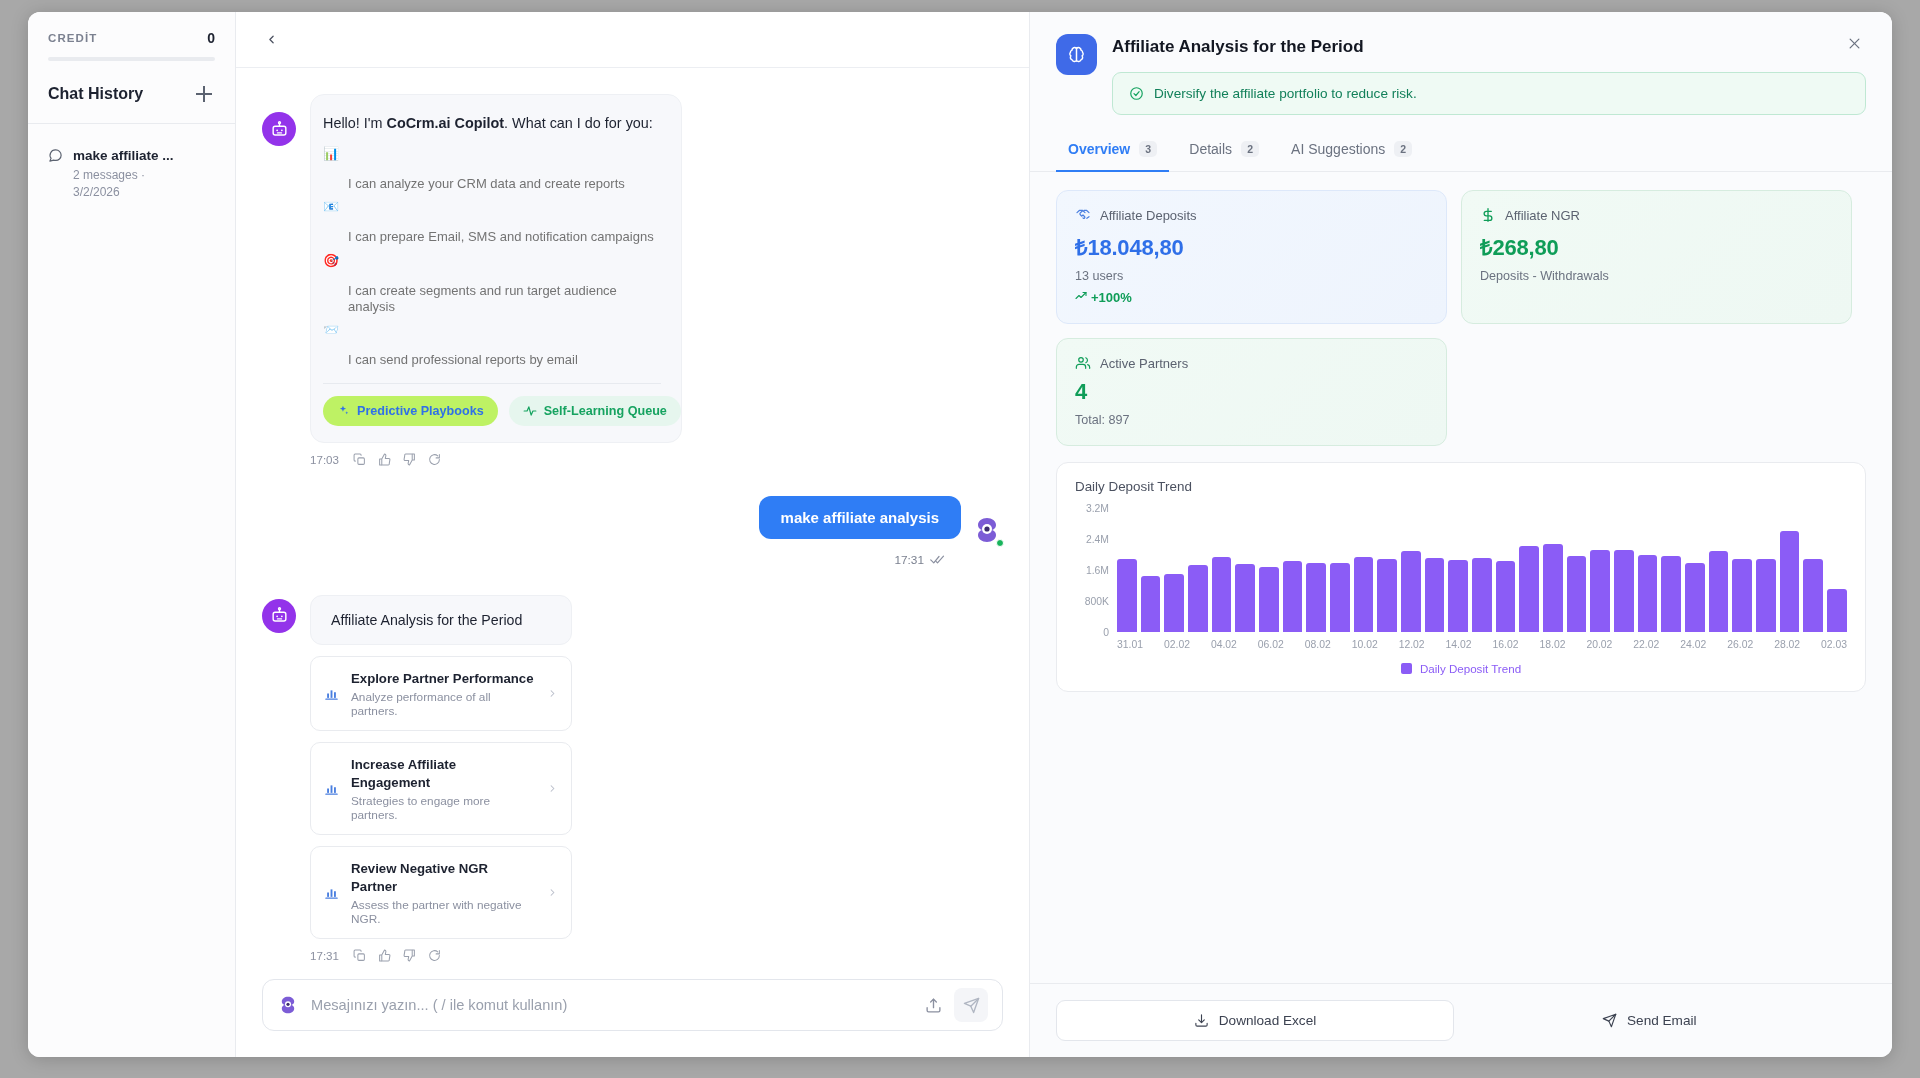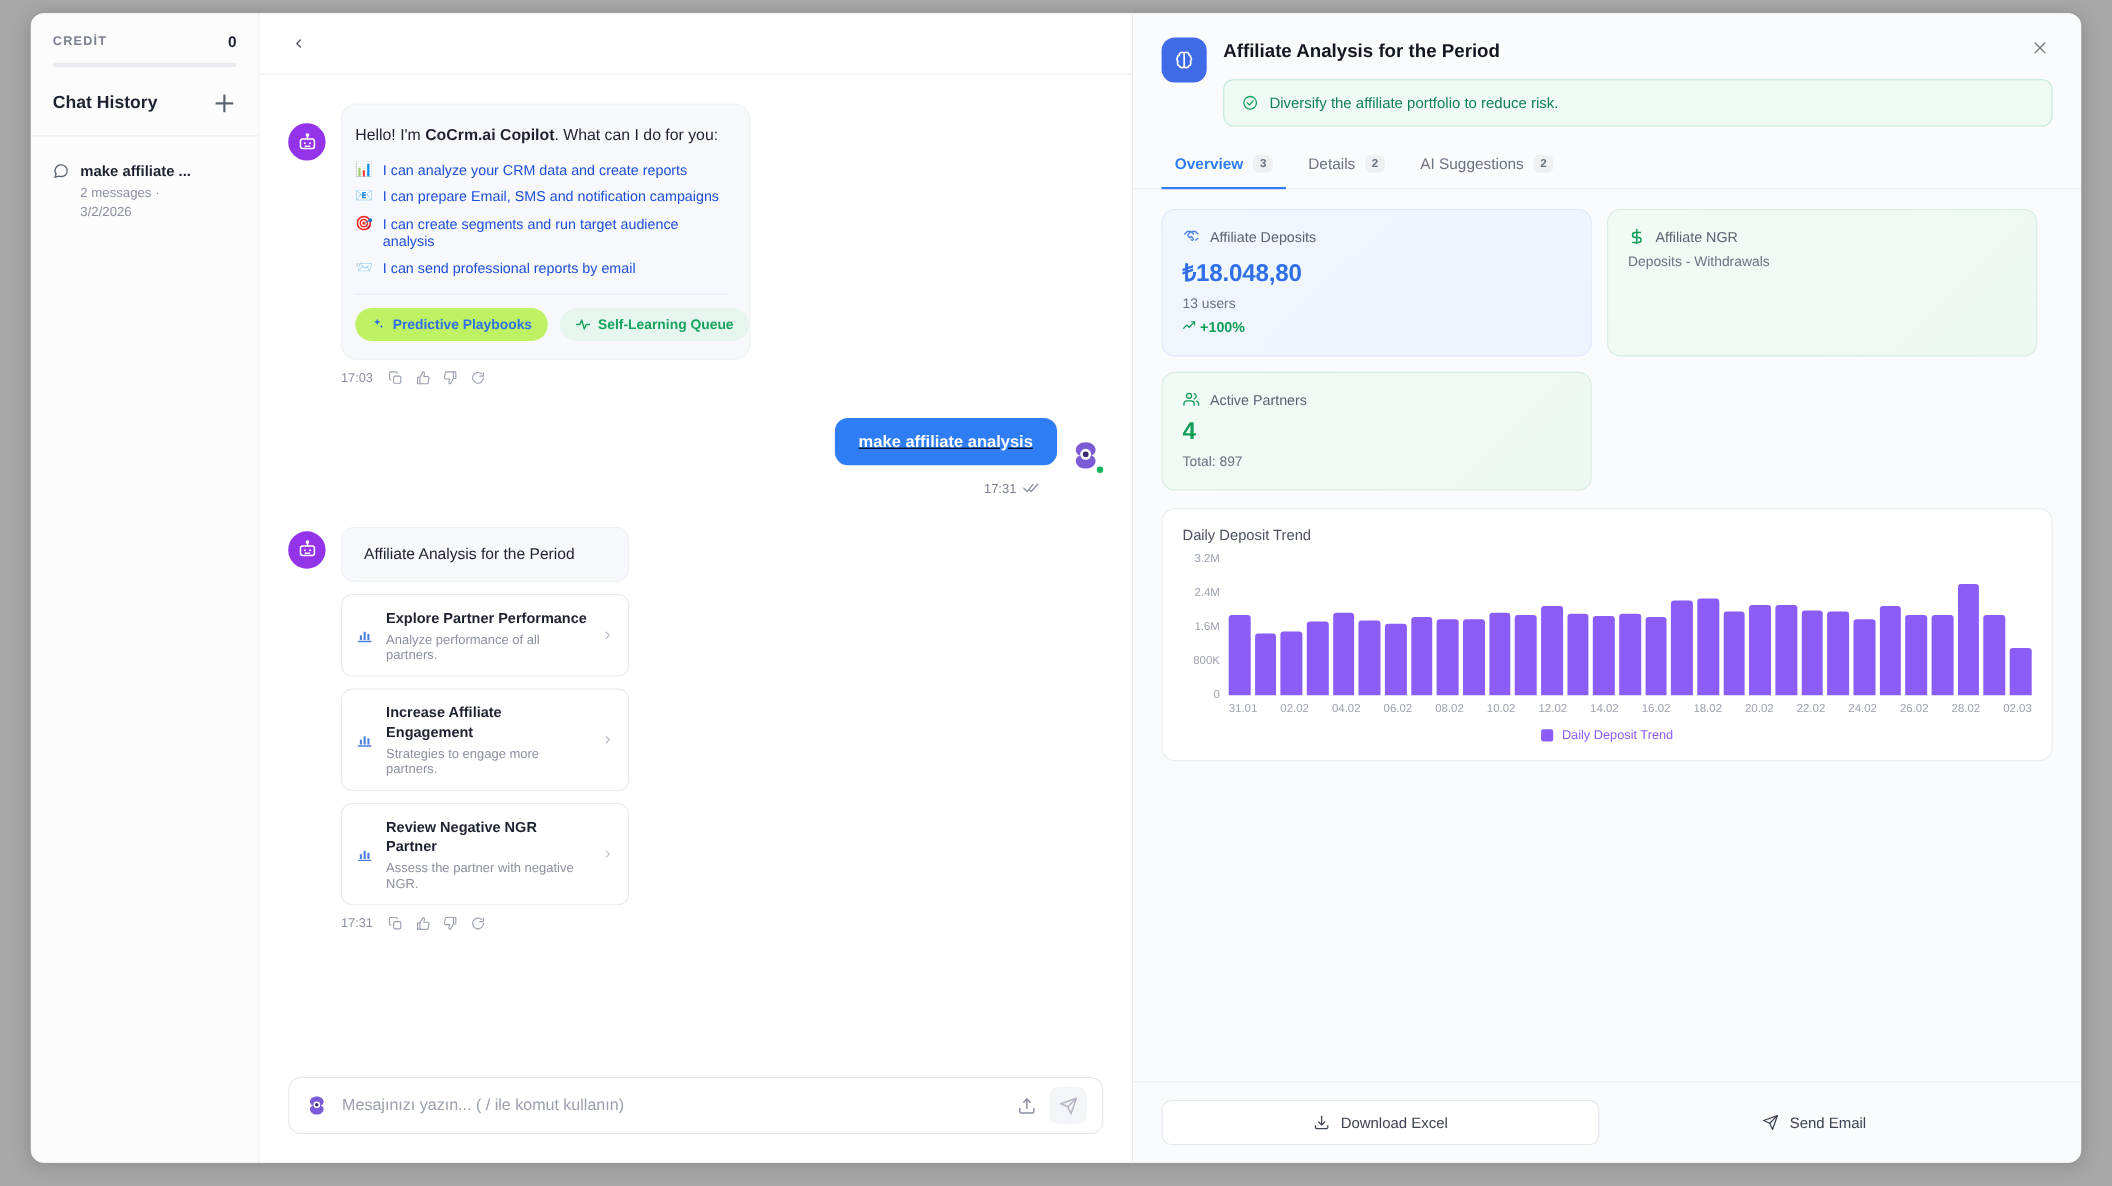--- a/index.html
+++ b/index.html
@@ -83,37 +83,37 @@
   }
   .welcome-card {
     background: #f7f8fb; border: 1px solid #eef0f4; border-radius: 14px;
     padding: 18px 20px 16px 12px; max-width: 372px;
   }
   .welcome-title { font-size: 14.4px; color: #1d2230; line-height: 1.45; }
   .welcome-title b { font-weight: 700; }
   .feat-list { margin-top: 13px; display: flex; flex-direction: column; gap: 9px; }
   .feat { display: flex; gap: 9px; align-items: flex-start; }
   .feat-ico { width: 16px; flex: 0 0 16px; line-height: 1; font-size: 13px; }
-  .feat-txt { font-size: 13px; color: #1d4ed8; line-height: 1.2; }
+  .feat-txt { font-size: 13px; color: #737373; line-height: 1.2; margin-top: 29px; }
   .pill-sep { margin: 15px 0 12px 0; height: 1px; background: #e7eaef; }
   .pill-row { display: flex; gap: 11px; }
   .pill {
     display: flex; align-items: center; gap: 7px;
     padding: 8px 14px; border-radius: 999px; font-size: 12.6px; font-weight: 700;
     cursor: pointer; white-space: nowrap;
   }
   .pill.blue { background: #bef264; color: #2f70e8; }
   .pill.green { background: #e6f6ee; color: #16a360; }
 
   .act-row { display: flex; align-items: center; gap: 12px; margin: 10px 0 0 48px; }
   .act-time { font-size: 11.6px; color: #8b90a0; margin-right: 2px; }
   .act-ico { color: #9aa0ad; cursor: pointer; display: flex; }
 
   .user-row { display: flex; flex-direction: column; align-items: flex-end; margin: 30px 0 0 0; }
-  .user-line { display: flex; align-items: flex-start; gap: 10px; text-decoration: underline; }
+  .user-line { display: flex; align-items: flex-start; gap: 10px; }
   .user-bubble {
     background: #2f7df5; color: #fff; border-radius: 12px;
     padding: 13px 22px; font-size: 15px; font-weight: 700;
   }
   .user-meta { display: flex; align-items: center; gap: 6px; margin: 7px 58px 0 0; }
   .user-time { font-size: 11.8px; color: #7b8190; }
   .user-avatar-wrap { position: relative; width: 32px; height: 32px; margin-top: 18px; }
   .user-dot {
     position: absolute; right: -1px; bottom: -1px; width: 8px; height: 8px;
     border-radius: 50%; background: #18b45c; border: 1.5px solid #fff;
@@ -597,20 +597,21 @@
         <div class="metric green">
           <div class="metric-head">
             <span>
               <svg width="16" height="16" viewBox="0 0 24 24" fill="none" stroke="#0f9d58" stroke-width="2" stroke-linecap="round" stroke-linejoin="round">
                   <line x1="12" y1="2.5" x2="12" y2="21.5"></line>
                   <path d="M17 6.5H9.6a3.4 3.4 0 0 0 0 6.8h4.8a3.4 3.4 0 0 1 0 6.8H6.5"></path>
                 </svg>
             </span>
             <span class="metric-label">Affiliate NGR</span>
           </div>
+          <div class="metric-val green">₺268,80</div>
           <div class="metric-sub">Deposits - Withdrawals</div>
         </div>
 
         <div class="metric green">
           <div class="metric-head">
             <span>
               <svg width="16" height="16" viewBox="0 0 24 24" fill="none" stroke="#0f9d58" stroke-width="1.8" stroke-linecap="round" stroke-linejoin="round">
                   <path d="M16 20v-1.8a4 4 0 0 0-4-4H6a4 4 0 0 0-4 4V20"></path>
                   <circle cx="9" cy="7.2" r="3.4"></circle>
                   <path d="M22 20v-1.8a4 4 0 0 0-3-3.8"></path>

